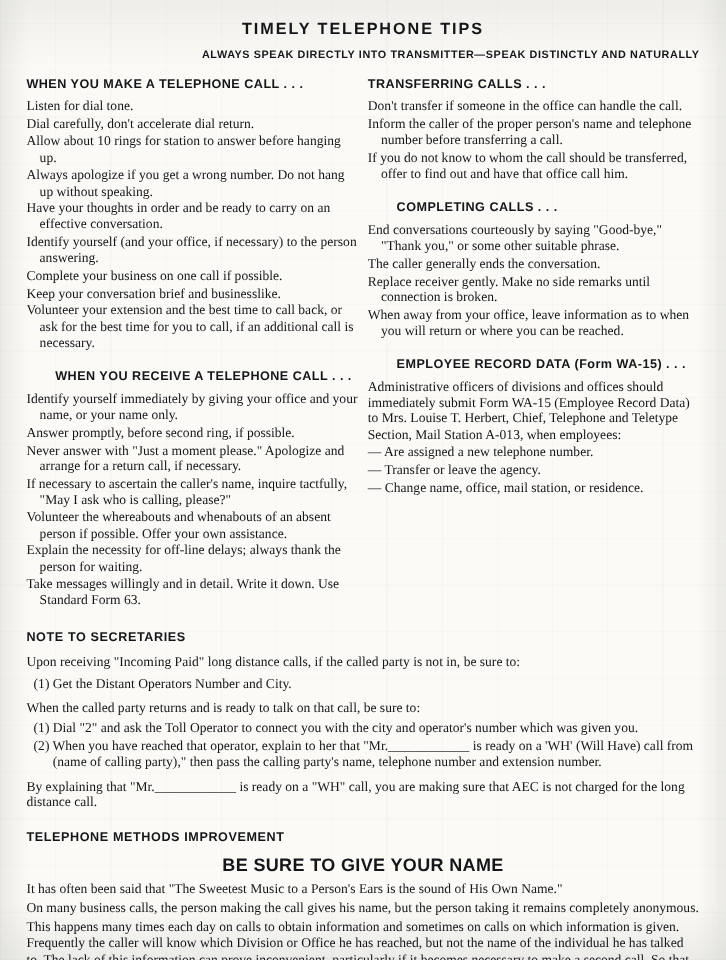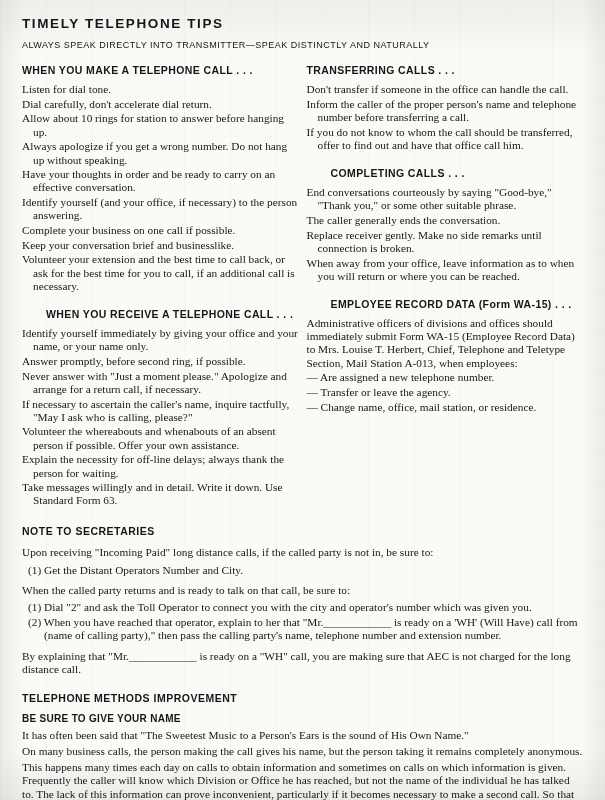--- a/index.html
+++ b/index.html
@@ -36,31 +36,31 @@
     background:
       repeating-linear-gradient(90deg, rgba(120,130,120,0.055) 0px, rgba(120,130,120,0.055) 1px, rgba(255,255,255,0) 1px, rgba(255,255,255,0) 46px),
       repeating-linear-gradient(0deg, rgba(120,130,120,0.04) 0px, rgba(120,130,120,0.04) 1px, rgba(255,255,255,0) 1px, rgba(255,255,255,0) 39px);
     opacity: 0.85;
   }
   .page-inner {
     position: relative;
     z-index: 2;
   }
   .doc-title {
-    text-align: left;
+    text-align: center;
     font-family: "Liberation Sans", sans-serif;
     font-weight: bold;
     font-size: 13.5px;
     letter-spacing: 1.6px;
     margin: 2px 0 9px 0;
   }
   .doc-subtitle {
-    text-align: left;
-    font-family: "Liberation Sans", sans-serif;
-    font-weight: normal;
+    text-align: right;
+    font-family: "Liberation Sans", sans-serif;
+    font-weight: bold;
     font-size: 9px;
     letter-spacing: 0.5px;
     margin-bottom: 14px;
   }
   .columns {
     display: flex;
     gap: 8px;
   }
   .col {
     width: 50%;
@@ -105,23 +105,24 @@
   }
   .full.sub1 {
     padding-left: 22px;
     text-indent: -16px;
     margin-bottom: 1px;
   }
   .spacer-s { height: 6px; }
   .sub-head {
     font-family: "Liberation Sans", sans-serif;
     font-weight: bold;
-    font-size: 10px;
+    font-size: 15px;
     letter-spacing: 0.3px;
     margin: 4px 0 5px 0;
+    text-align: center;
   }
   .body-para {
     font-size: 11.3px;
     line-height: 13.6px;
     margin: 0 0 2px 0;
   }
 </style>
 </head>
 <body>
 

